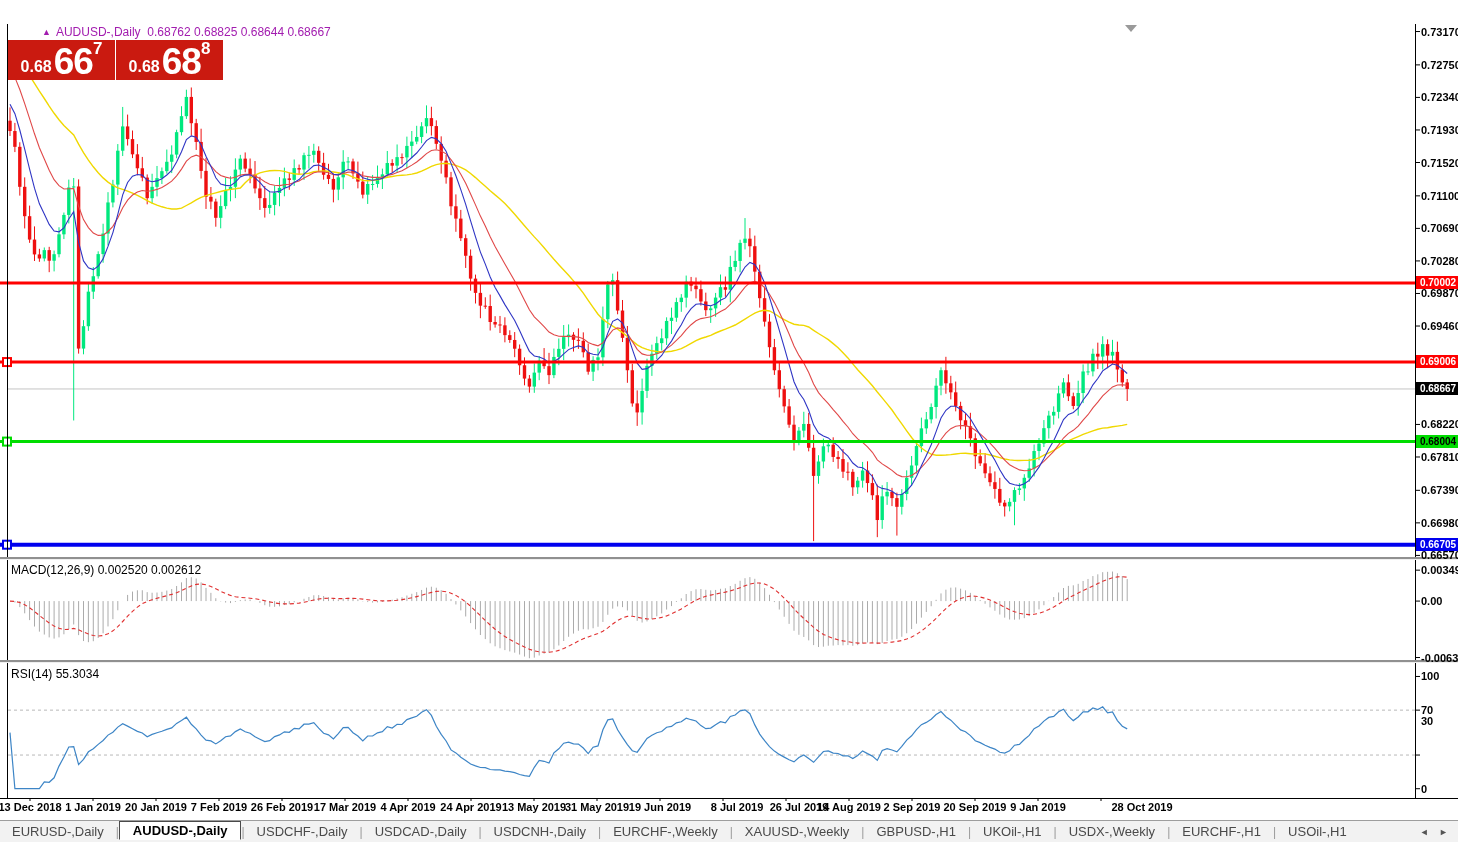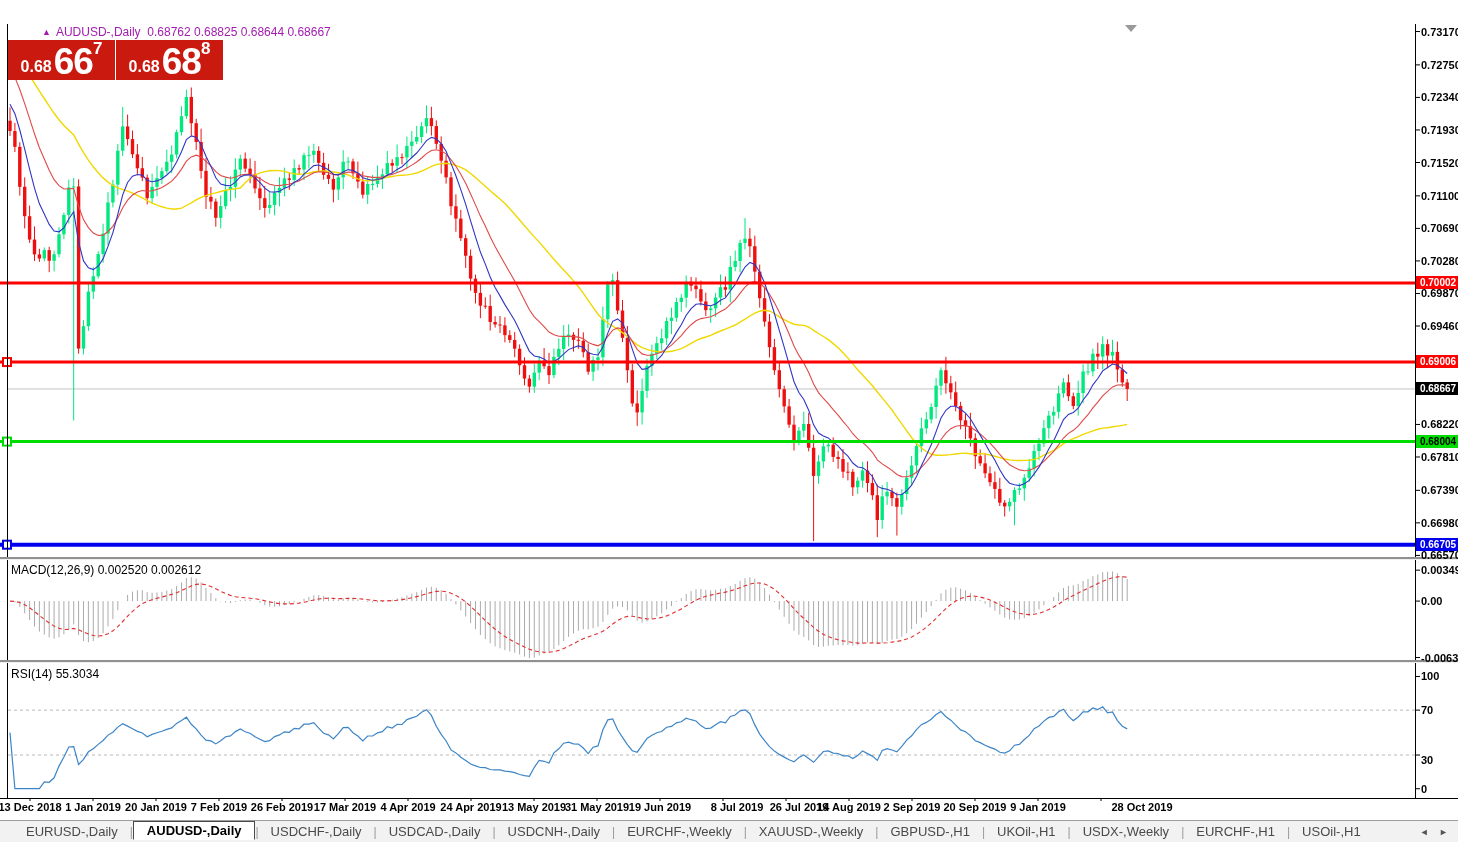--- a/index.html
+++ b/index.html
@@ -36,21 +36,21 @@
              font-size:13px;color:#000;outline:none;font-family:"Liberation Sans",sans-serif;}
   #tp-row2{display:flex;height:40px;margin-top:1px;}
   .tp-price{flex:1;background:#ca1a10;color:#fff;display:flex;align-items:flex-end;justify-content:center;
             padding-bottom:2px;cursor:pointer;}
   .tp-price:first-child{margin-right:1px;}
   .tp-price .frac{font-size:16px;font-weight:700;line-height:22px;margin-right:2px;}
   .tp-price .big{font-size:37px;font-weight:700;line-height:33px;letter-spacing:-1px;}
   .tp-price .sup{font-size:17px;font-weight:700;line-height:14px;align-self:flex-start;margin-top:2px;}
   
   #tabbar{position:absolute;left:0;top:820px;width:1458px;height:22px;background:#f2f2f2;border-top:1px solid #9d9d9d;
-          display:flex;align-items:center;box-sizing:border-box;padding-left:14px;}
+          display:flex;align-items:center;box-sizing:border-box;padding-left:0;}
   .tab{font-size:13px;color:#4a4a4a;padding:1px 12px;white-space:nowrap;cursor:pointer;}
   .tab.active{background:#fff;border:1px solid #4a4a4a;border-bottom:1px solid #fff;color:#000;font-weight:700;
               padding:1px 13px;margin-top:-2px;}
   .tab-sep{color:#9a9a9a;font-size:12px;}
   #tab-nav{margin-left:auto;margin-right:6px;font-size:9px;color:#555;letter-spacing:4px;cursor:pointer;white-space:nowrap;}
 </style>
 </head>
 <body>
 
 <div id="app">
@@ -867,21 +867,21 @@
       <div class="axis-tick" style="top: 424.445px;">0.68220</div>
       <div class="axis-tick" style="top: 456.988px;">0.67810</div>
       <div class="axis-tick" style="top: 490.325px;">0.67390</div>
       <div class="axis-tick" style="top: 522.869px;">0.66980</div>
       <div class="axis-tick" style="top: 555.413px;">0.66570</div>
       <div class="axis-tick" style="top: 570.163px;">0.00349</div>
       <div class="axis-tick" style="top: 601.083px;">0.00</div>
       <div class="axis-tick" style="top: 657.519px;">-0.00637</div>
       <div class="axis-tick" style="top: 676.468px;">100</div>
       <div class="axis-tick" style="top: 710.139px;">70</div>
-      <div class="axis-tick" style="top: 760px;">30</div>
+      <div class="axis-tick" style="top: 721px;">30</div>
       <div class="axis-tick" style="top: 788.705px;">0</div>
       <div class="axis-badge" style="top: 282.999px; background: rgb(255, 0, 0); color: rgb(255, 255, 255);">0.70002</div>
       <div class="axis-badge" style="top: 362.056px; background: rgb(255, 0, 0); color: rgb(255, 255, 255);">0.69006</div>
       <div class="axis-badge" style="top: 441.589px; background: rgb(0, 221, 0); color: rgb(0, 0, 0);">0.68004</div>
       <div class="axis-badge" style="top: 544.697px; background: rgb(0, 0, 238); color: rgb(255, 255, 255);">0.66705</div>
       <div class="axis-badge" style="top: 388.964px; background: rgb(0, 0, 0); color: rgb(255, 255, 255);">0.68667</div>
     </div>
   <div id="date-labels">
       <div class="date-label" style="left: 30px;">13 Dec 2018</div>
       <div class="date-label" style="left: 93px;">1 Jan 2019</div>

